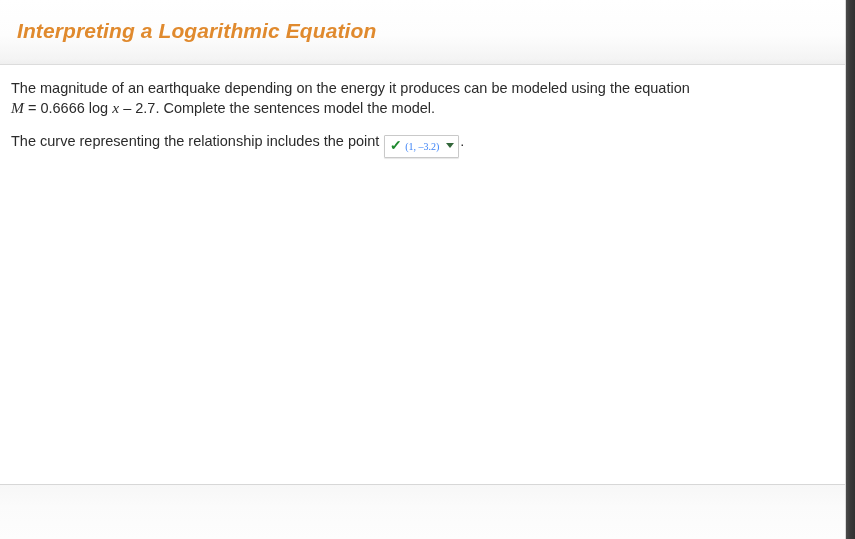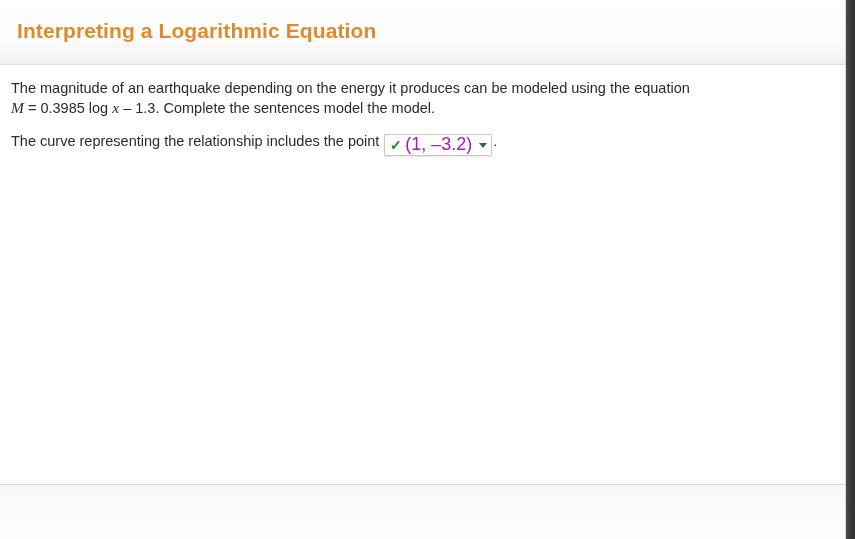--- a/index.html
+++ b/index.html
@@ -56,20 +56,21 @@
   
   .header {
     position: absolute;
     top: 0;
     left: 0;
     width: 846px;
     height: 65px;
     background: linear-gradient(to bottom, #ffffff 0%, #fdfdfd 55%, #f4f4f4 92%, #efefef 100%);
     border-bottom: 1px solid #dcdcdc;
     box-sizing: border-box;
+    font-style: italic;
   }
   .page-title {
     position: absolute;
     left: 17px;
     top: 19px;
     font-size: 21px;
     font-weight: bold;
     color: #e08a2e;
     letter-spacing: 0.1px;
     white-space: nowrap;
@@ -130,23 +131,24 @@
   }
   .dd .chk {
     color: #1f8a2f;
     font-size: 14px;
     font-weight: bold;
     margin-right: 3px;
     display: inline-block;
     transform: scaleX(1.05);
   }
   .dd .val {
-    color: #a21caf;
-    font-size: 18px;
-    display: inline-block;
+    color: #3b82f6;
+    font-size: 10px;
+    display: inline-block;
+    font-family: Liberation Serif, serif;
   }
   .dd .caret {
     display: inline-block;
     width: 0;
     height: 0;
     border-left: 4px solid transparent;
     border-right: 4px solid transparent;
     border-top: 5px solid #33663a;
     margin-left: 7px;
     vertical-align: 2px;
@@ -178,21 +180,21 @@
   <div class="card">
 
     <div class="header">
       <div class="page-title">Interpreting a Logarithmic Equation</div>
     </div>
 
     <div class="content">
 
       <p class="para prompt">
         <span>The magnitude of an earthquake depending on the energy it produces can be modeled using the equation</span><br>
-        <span class="mathvar">M</span><span> = 0.3985 log </span><span class="mathvar">x</span><span> – 1.3.</span><span> Complete the sentences model the model.</span>
+        <span class="mathvar">M</span><span> = 0.6666 log </span><span class="mathvar">x</span><span> – 2.7.</span><span> Complete the sentences model the model.</span>
       </p>
 
       <p class="sentence">
         <span>The curve representing the relationship includes the point </span><span class="dd"><span class="chk">✓</span><span class="val">(1, –3.2)</span><span class="caret"></span></span><span>.</span>
       </p>
 
 
 
     </div>
 

